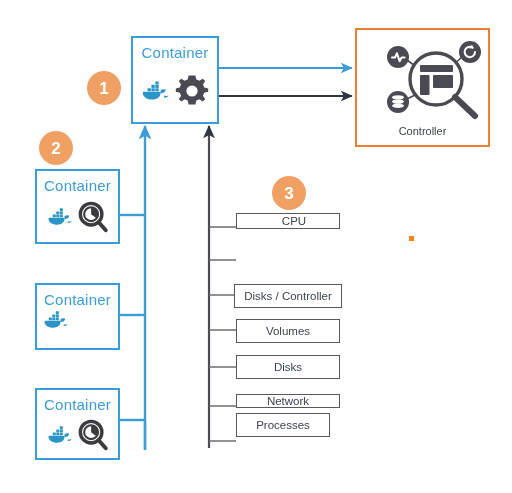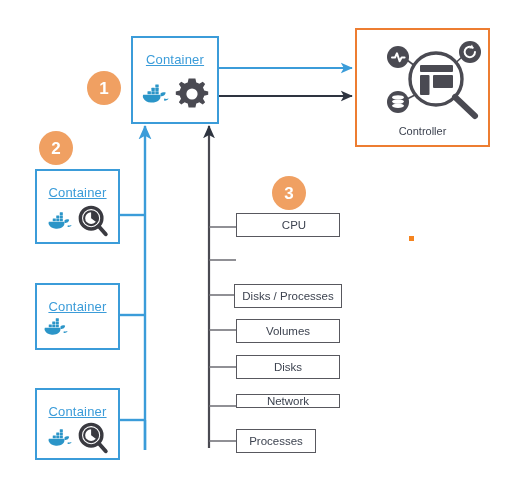--- a/index.html
+++ b/index.html
@@ -19,26 +19,25 @@
     position:absolute;
     box-sizing:border-box;
     background:#ffffff;
     border:2px solid #3b9cd9;
     display:flex;
     flex-direction:column;
     align-items:center;
   }
   .cbox .ctitle{
     color:#3b9cd9;
-    font-size:13px;
+    font-size:15px;
     line-height:15px;
-    margin-top:14px;
+    margin-top:7px;
     letter-spacing:.2px;
     white-space:nowrap;
-    text-decoration:underline;
   }
   .cbox .cicons{
     flex:1;
     width:100%;
     display:flex;
     align-items:center;
     justify-content:center;
     gap:3px;
     margin-top:-1px;
   }
@@ -300,34 +299,34 @@
       </svg>
       <svg width="34" height="34" viewBox="0 0 36 36">
         <circle cx="16" cy="15" r="11.4" fill="none" stroke="#3a3a40" stroke-width="3.6"></circle>
         <line x1="24" y1="23.5" x2="31.5" y2="32" stroke="#3a3a40" stroke-width="4.2" stroke-linecap="round"></line>
         <path d="M16,15 L16,7.6 A7.4,7.4 0 0 1 21.6,19.3 Z" fill="#3a3a40"></path>
         <circle cx="16" cy="15" r="7.4" fill="none" stroke="#3a3a40" stroke-width="2.2"></circle>
       </svg>
     </div>
   </div>
 
-  <div class="mbox" style="left:236px;top:213px;width:104px;height:24px;padding-left:12px;">
+  <div class="mbox" style="left:236px;top:213px;width:104px;height:16px;padding-left:12px;">
     <span>CPU</span>
   </div>
   <div class="mbox" style="left:234px;top:284px;width:108px;height:24px;">
-    <span>Disks / Processes</span>
+    <span>Disks / Controller</span>
   </div>
   <div class="mbox" style="left:236px;top:319px;width:104px;height:24px;">
     <span>Volumes</span>
   </div>
   <div class="mbox" style="left:236px;top:355px;width:104px;height:24px;">
     <span>Disks</span>
   </div>
   <div class="mbox" style="left:236px;top:394px;width:104px;height:14px;">
     <span>Network</span>
   </div>
-  <div class="mbox" style="left:236px;top:429px;width:80px;height:24px;">
+  <div class="mbox" style="left:236px;top:413px;width:94px;height:24px;">
     <span>Processes</span>
   </div>
 
   <div class="artifact" style="left:409px;top:236px;"></div>
 
 </div>
 
 </body></html>

